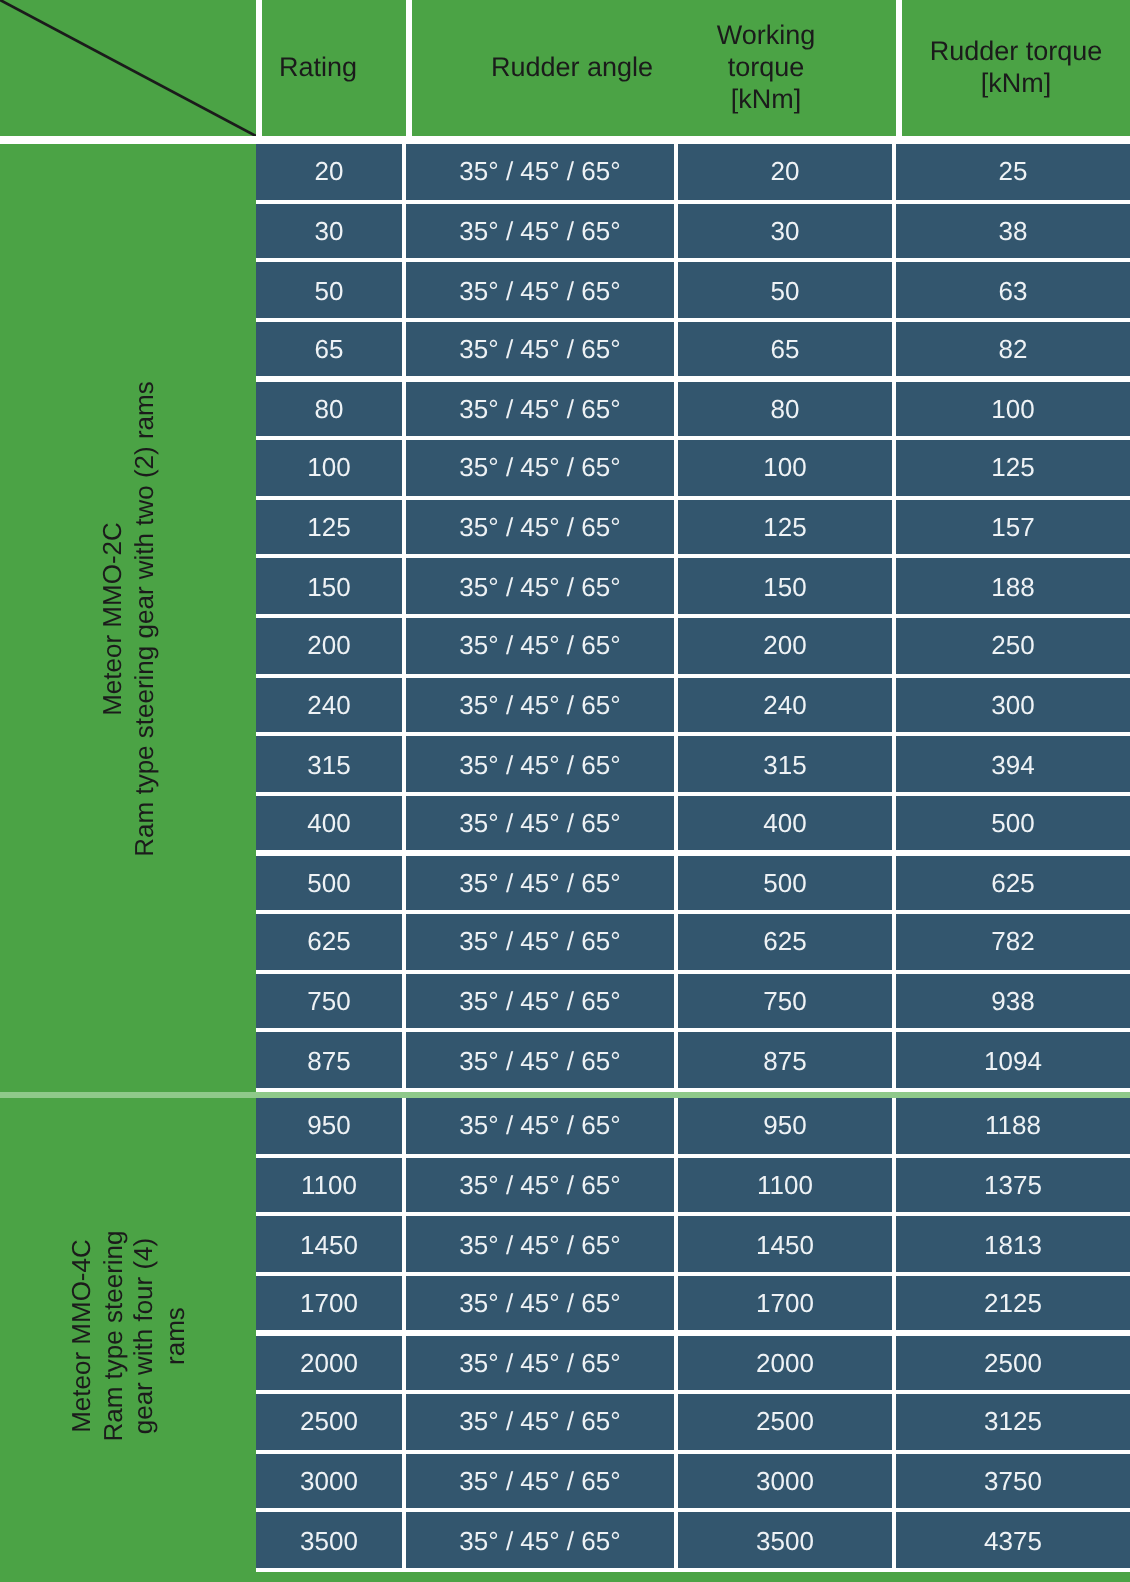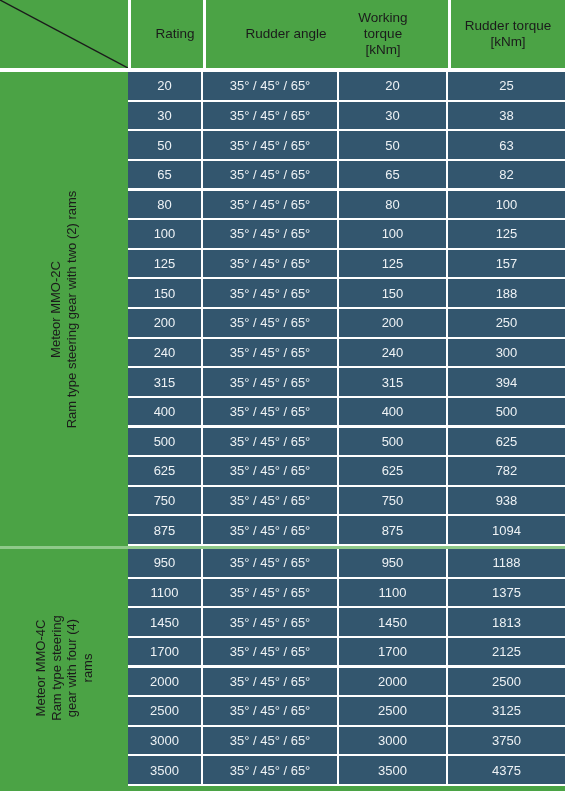--- a/index.html
+++ b/index.html
@@ -94,21 +94,21 @@
       <svg viewBox="0 0 128 68" preserveAspectRatio="none">
         <line x1="0" y1="0" x2="128" y2="68" stroke="#1b1b1b" stroke-width="1.4"></line>
       </svg>
     </div>
 
     <div class="hsep" style="left:128px;"></div>
     <div class="hsep" style="left:203px;"></div>
     <div class="hsep" style="left:339px;"></div>
     <div class="hsep" style="left:448px;"></div>
 
-    <div class="hdr-cell" style="left:147px;width:56px;">Rating</div>
+    <div class="hdr-cell" style="left:131px;width:56px;">Rating</div>
 
     <div class="hdr-cell" style="left:206px;width:160px;">Rudder angle</div>
 
     <div class="hdr-cell" style="left:342px;width:82px;">Working torque [kNm]</div>
 
     <div class="hdr-cell" style="left:451px;width:114px;">Rudder torque [kNm]</div>
   </div>
 
   <div class="hdr-underline"></div>
 

